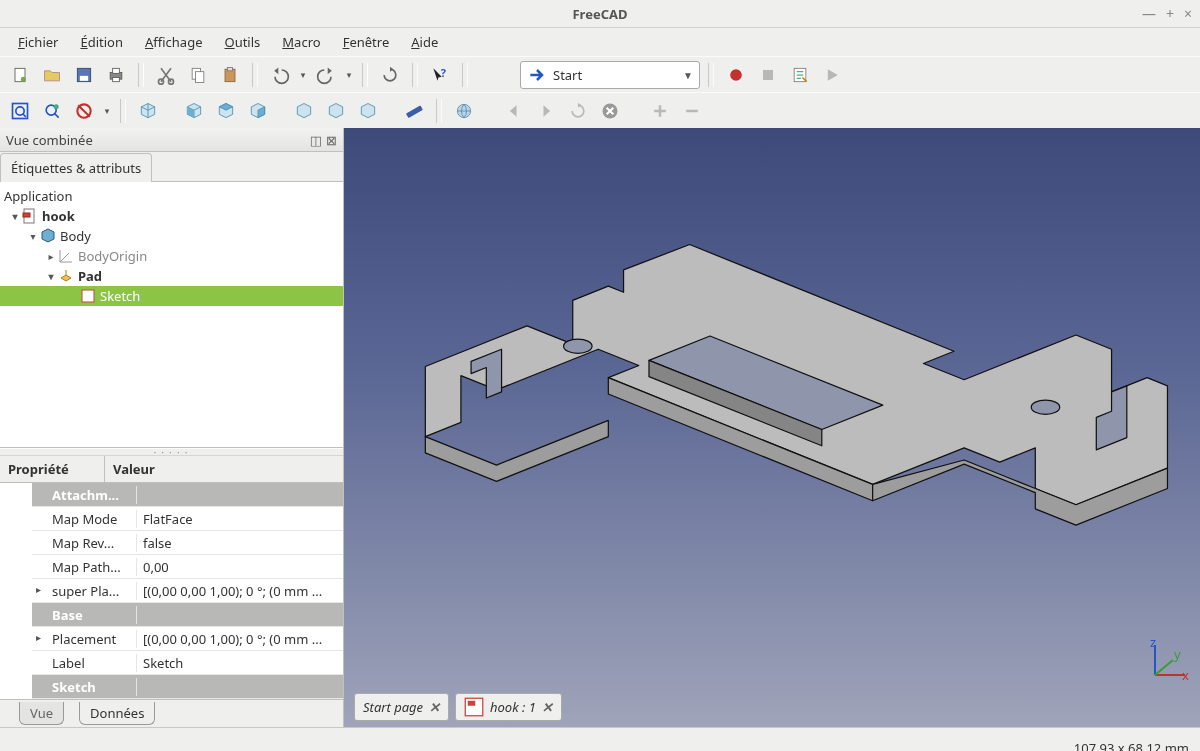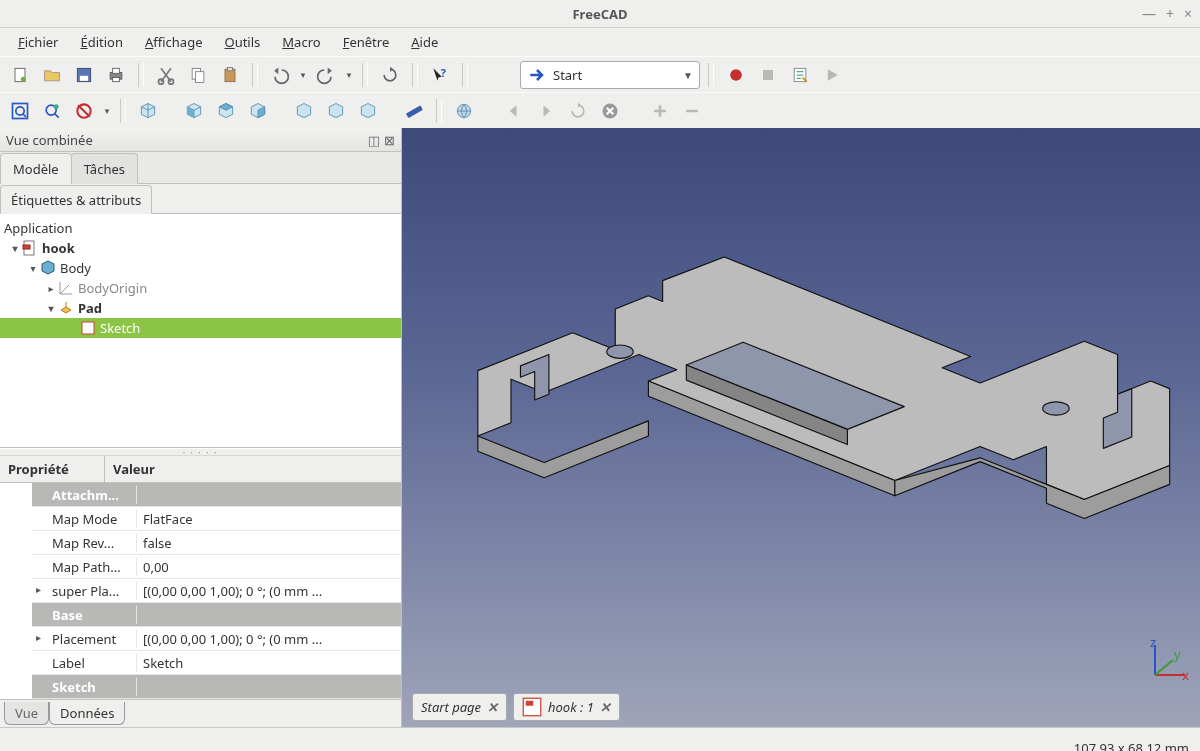--- a/index.html
+++ b/index.html
@@ -21,21 +21,21 @@
 .tbtn { width: 28px; height: 28px; display: flex; align-items: center; justify-content: center; border: 1px solid transparent; border-radius: 3px; cursor: pointer; }
 .tsep { width: 6px; height: 24px; border-left: 1px solid #c8c8c6; border-right: 1px solid #fcfcfb; margin: 0 4px; }
 .tdrop { width: 10px; display:flex; align-items:center; justify-content:center; color:#555; font-size:9px; }
 .combo { height: 28px; border: 1px solid #aaa; border-radius: 3px; background: #fff; display: flex; align-items: center; padding: 0 6px; gap: 6px; min-width: 180px; cursor: pointer; margin-left: 44px; }
 .combo .arrow { margin-left: auto; font-size: 10px; color:#555;}
 svg { width: 20px; height: 20px; display:block; }
 .disabled svg { opacity: 0.35; }
 
 
 .main { display: flex; height: calc(100% - 28px - 28px - 36px - 36px - 24px); }
-.sidepanel { width: 402px; background: #efefed; border-right: 1px solid #c0c0be; display: flex; flex-direction: column; }
+.sidepanel { width: 344px; background: #efefed; border-right: 1px solid #c0c0be; display: flex; flex-direction: column; }
 .panelhdr { height: 24px; background: linear-gradient(#f2f2f0,#e4e4e2); border-bottom: 1px solid #c0c0be; display: flex; align-items: center; padding: 0 6px; font-size: 12px; color:#444;}
 .panelhdr .hicons { margin-left:auto; display:flex; gap:4px; font-size:12px; color:#666; cursor:pointer;}
 .tabrow { display: flex; border-bottom: 1px solid #c0c0be; background:#e9e9e7; }
 .ptab { padding: 6px 12px; border: 1px solid #c0c0be; border-bottom: none; background: #efefed; margin-right: -1px; cursor: pointer; border-top-left-radius:4px; border-top-right-radius:4px; position:relative; top:1px;}
 .ptab.active { background: #efefed; font-weight:normal; z-index:2;}
 .ptab.inactive { background: #e2e2e0; }
 .subtab { display:flex; border-bottom:1px solid #c0c0be; }
 .sptab { padding: 5px 10px; border:1px solid #c0c0be; border-bottom:none; background:#efefed; border-top-left-radius:4px; border-top-right-radius:4px; cursor:pointer; position:relative; top:1px; z-index:2;}
 
 .tree { flex: 1; background: #fff; border-bottom: 1px solid #c0c0be; padding: 4px 0; overflow:auto; font-size:13px;}
@@ -50,21 +50,21 @@
 .propshdr { display:flex; background:#efefed; border-bottom:1px solid #c0c0be;font-weight:bold;}
 .propshdr div { padding: 4px 8px; }
 .propshdr .pc1 { width: 105px; border-right:1px solid #c0c0be;}
 .proptable { background:#fff;padding-left:32px; }
 .prow { display:flex; height:24px; align-items:center; border-bottom:1px solid #e6e6e4;}
 .prow.sec { background: #b8b8b6; color:#fff; font-weight:bold;}
 .prow .pc1 { width:105px; padding-left:20px; overflow:hidden; text-overflow:ellipsis; white-space:nowrap; border-right:1px solid #e6e6e4; position:relative;}
 .prow .pc2 { flex:1; padding-left:6px; overflow:hidden; text-overflow:ellipsis; white-space:nowrap;}
 .prow .expander { position:absolute; left:4px; font-size:10px; color:#555;}
 .bottomtabs { display:flex; padding: 2px 4px; gap:0; border-top:1px solid #c0c0be; background:#efefed;}
-.btab { padding: 2px 10px; border:1px solid #999; border-top:none; border-bottom-left-radius:6px; border-bottom-right-radius:6px; cursor:pointer; font-size:12px; background:#efefed;}
+.btab { padding: 2px 10px; border:1px solid #999; border-top:none; border-bottom-left-radius:6px; border-bottom-right-radius:6px; cursor:pointer; font-size:12px; background:#efefed;margin-left:15px;}
 .btab.inactive { background:#e4e4e2; color:#666;}
 
 .viewport { flex: 1; position: relative; background: linear-gradient(to bottom, #3d4a7a 0%, #5a6694 40%, #9fa4b9 100%); overflow:hidden;}
 .vpcanvas { width:100%; height:100%; }
 .axisgizmo { position:absolute; right:10px; bottom:40px; width:50px; height:50px;}
 
 .doctabs { position:absolute; bottom:6px; left:10px; display:flex; gap:6px;}
 .doctab { background: #efefed; border:1px solid #aaa; border-radius:3px; padding:3px 8px; display:flex; align-items:center; gap:6px; cursor:pointer; font-size:12px;font-style:italic;}
 .doctab .x { color:#666; font-weight:bold; cursor:pointer; }
 
@@ -315,24 +315,20 @@
 
 <div class="main">
 
   <div class="sidepanel">
     <div class="panelhdr">
       <span>Vue combinée</span>
       <span class="hicons">
         <span>◫</span>
         <span>⊠</span>
       </span>
-    </div>
-    <div class="tabrow">
-      <div class="ptab active"><span>Modèle</span></div>
-      <div class="ptab inactive"><span>Tâches</span></div>
     </div>
     <div class="subtab">
       <div class="sptab"><span>Étiquettes &amp; attributs</span></div>
     </div>
 
     <div class="tree">
       <div class="treenode" style="padding-left:4px;">
         <span>Application</span>
       </div>
       <div class="treenode bold" style="padding-left:8px;">

